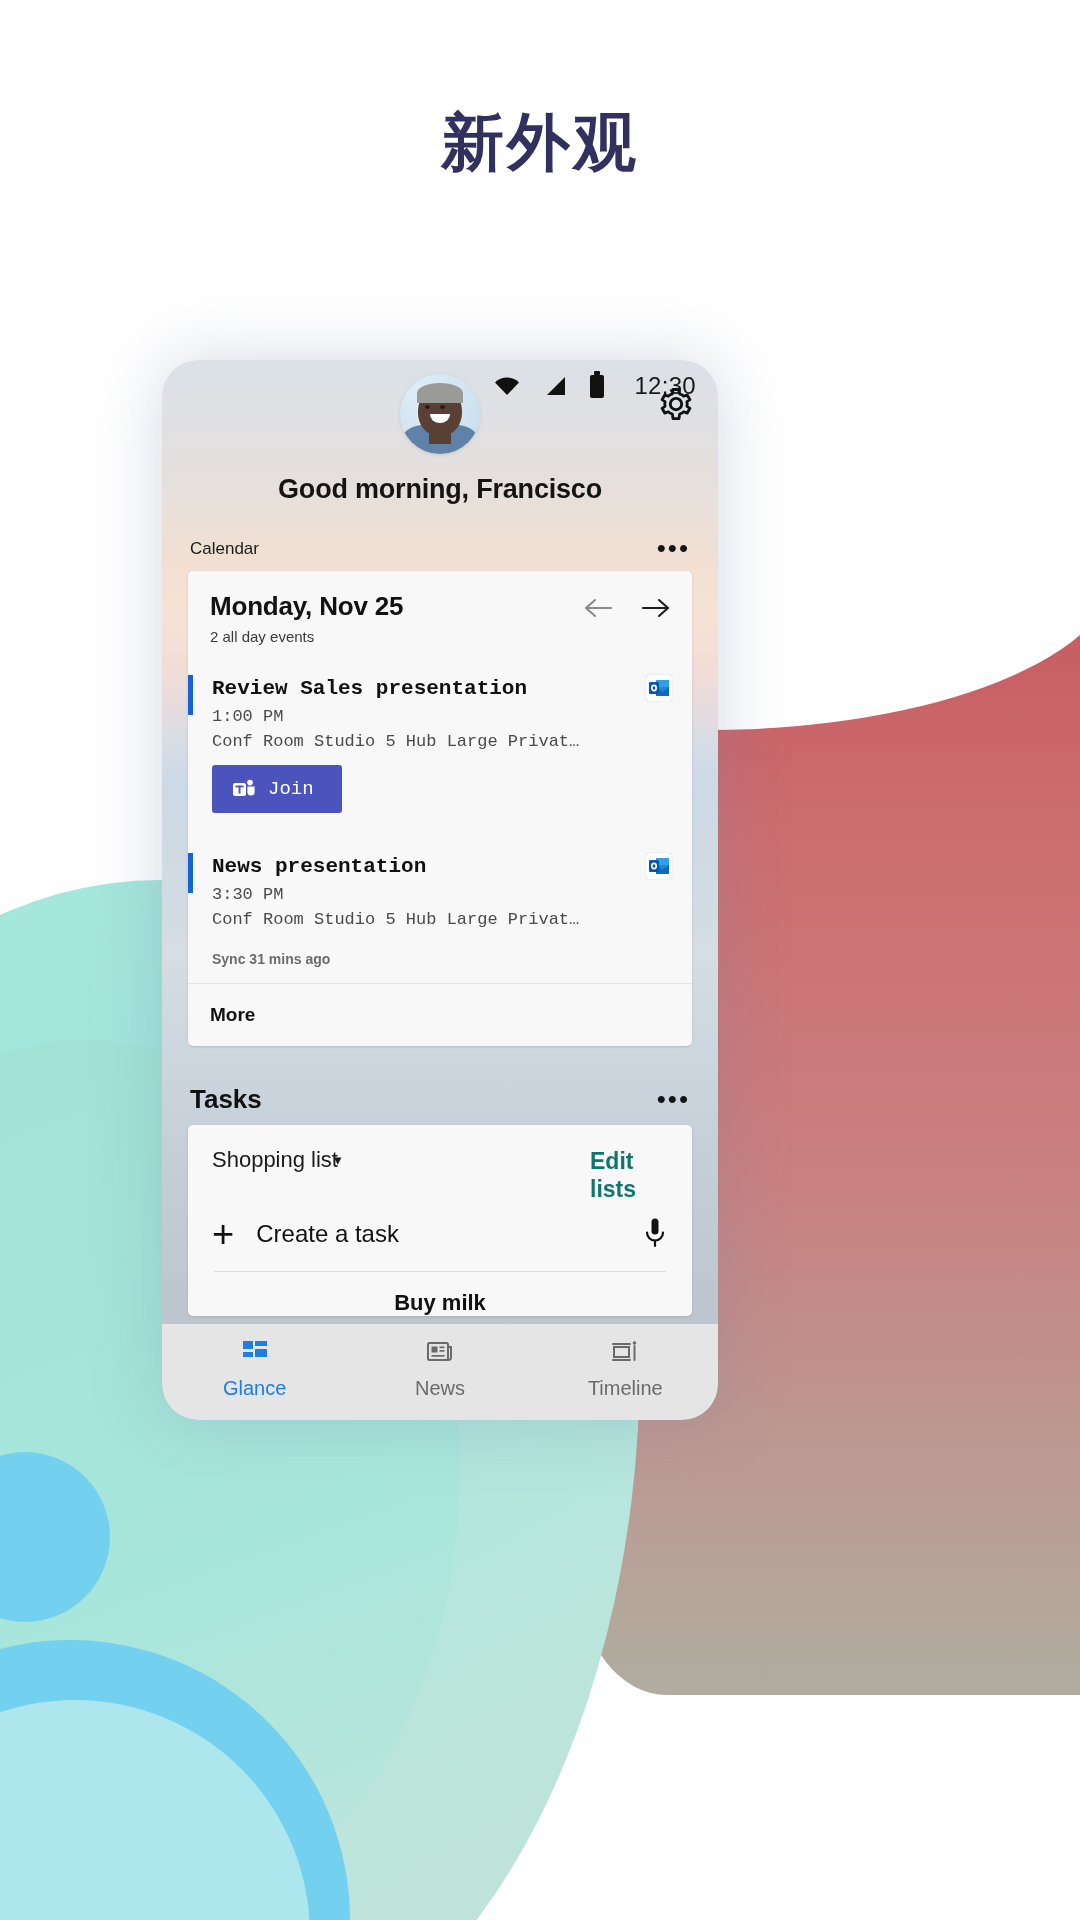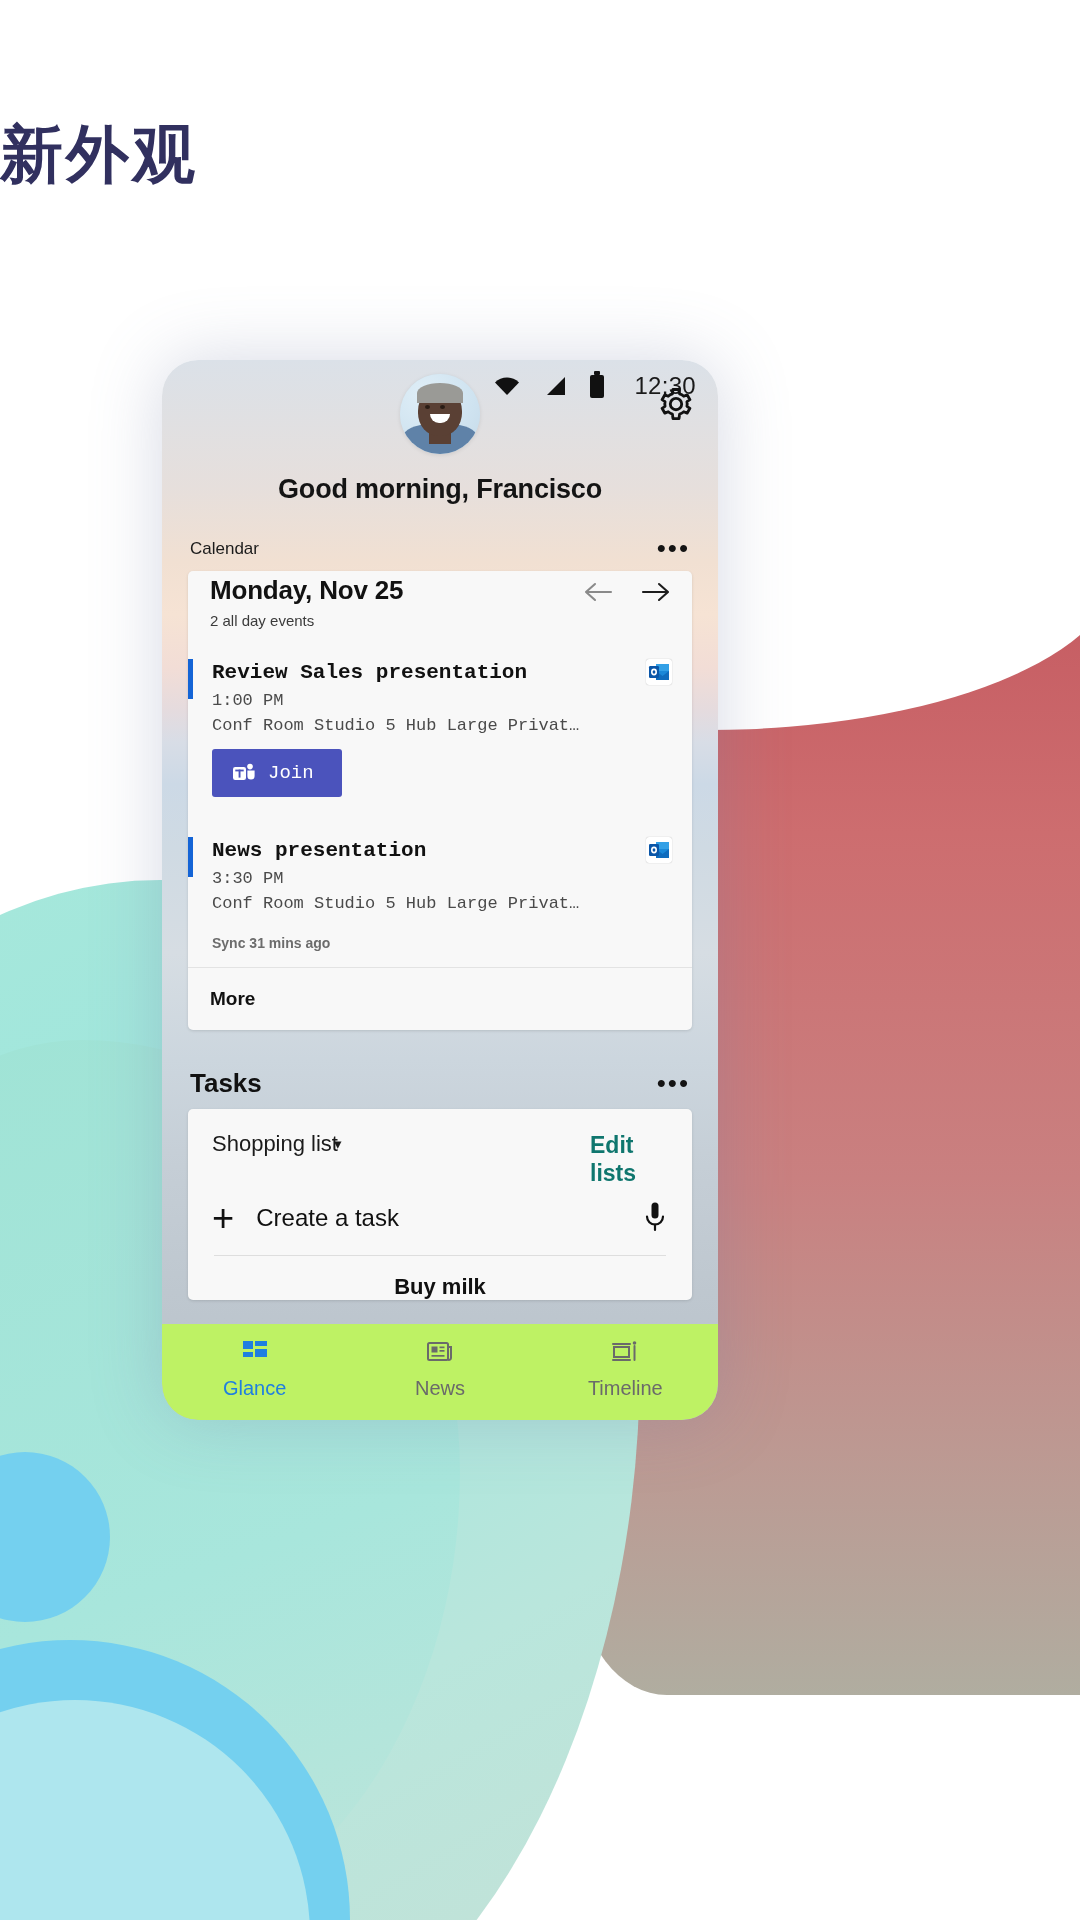--- a/index.html
+++ b/index.html
@@ -59,21 +59,22 @@
     position:absolute;
     right:-40px; top:430px;
     width:740px; height:300px;
     background:#ffffff;
     border-radius:0 0 60% 48%;
   }
 
   
   .headline {
     position:absolute;
-    top:120px; left:0; right:0;
+    top:108px; left:0; right:0;
+    text-align:center;
     z-index:5;
     font-size:63px;
     font-weight:700;
     color:#31305f;
     letter-spacing:3px;
     line-height:1.1;
   }
 
   
   .phone {
@@ -171,21 +172,21 @@
 
   
   .card {
     margin:12px 26px 0 26px;
     background:#f8f8f8;
     border-radius:5px;
     position:relative; z-index:3;
     box-shadow:0 1px 3px rgba(0,0,0,.12);
     overflow:hidden;
   }
-  .card-pad { padding:4px 22px 0 22px; }
+  .card-pad { padding:20px 22px 0 22px; }
 
   .cal-top { display:flex; align-items:flex-start; justify-content:space-between; }
   .cal-date { font-size:26px; font-weight:700; color:#121212; letter-spacing:-.2px; }
   .cal-sub  { font-size:15px; color:#3b3b3b; margin-top:6px; }
   .cal-navs { display:flex; gap:26px; padding-top:4px; }
   .arrow { width:30px; height:26px; cursor:pointer; }
 
   .event {
     position:relative;
     padding:16px 22px 8px 24px;
@@ -240,21 +241,21 @@
   .tk-create-left { display:flex; align-items:center; gap:22px; }
   .plus { font-size:38px; font-weight:300; color:#111; line-height:.8; }
   .tk-create-txt { font-size:24px; color:#111; }
   .mic { width:26px; height:34px; cursor:pointer; }
   .tk-divider { height:1px; background:#dedede; margin:20px 26px 0 26px; }
   .tk-item { padding:18px 24px 0 24px; font-size:22px; font-weight:700; color:#111; text-align:center; }
 
   
   .botnav {
     position:absolute; left:0; right:0; bottom:0;
-    height:96px; background:#bef264;
+    height:96px; background:#e5e5e5;
     display:flex; align-items:flex-start; justify-content:space-around;
     padding-top:14px;
     z-index:8;
     border-radius:0 0 36px 36px;
   }
   .nav-item { display:flex; flex-direction:column; align-items:center; gap:9px; width:150px; cursor:pointer; }
   .nav-label { font-size:20px; color:#6a6a6a; }
   .nav-item.active .nav-label { color:#1f7fe0; }
   .nav-ico { width:30px; height:30px; }
 </style>

